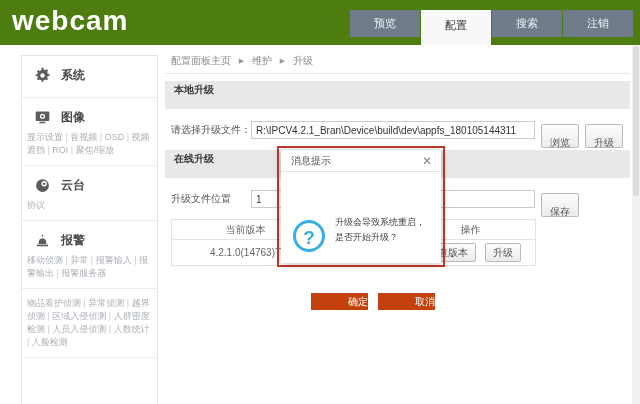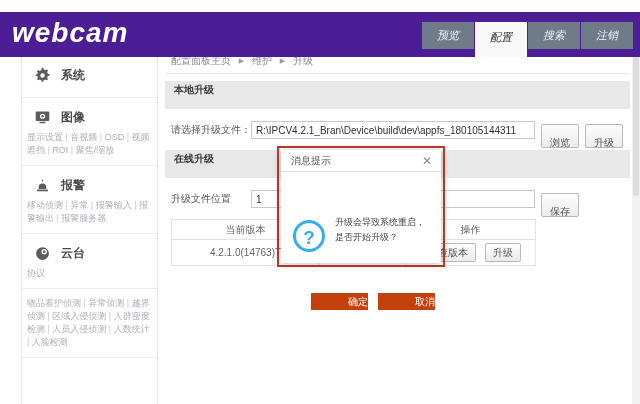--- a/index.html
+++ b/index.html
@@ -2,24 +2,24 @@
 <html><head>
 <meta charset="utf-8">
 <style>
   * { box-sizing: border-box; margin: 0; padding: 0; }
   html,body { width:640px; height:404px; }
   body {
     position: relative; overflow: hidden; background:#fff;
     font-family: "Liberation Sans", "DejaVu Sans", sans-serif;
   }
   
-  .header { position:absolute; left:0; top:12px; width:640px; height:45px; background:#4c1d95; z-index:5;font-style:italic;}
+  .header { position:absolute; left:0; top:0; width:640px; height:45px; background:#4d7c0f; z-index:5;}
   .logo { position:absolute; left:12px; top:5px; color:#fff; font-size:28px; font-weight:bold; letter-spacing:1px; }
   .tabs { position:absolute; right:7px; top:10px; display:flex; }
-  .tab { width:52px; height:27px; line-height:27px; text-align:center; font-size:11px;
+  .tab { width:70px; height:27px; line-height:27px; text-align:center; font-size:11px;
          color:#eef1f5; background:#6f7b88; margin-left:1px; cursor:pointer; }
   .tab.active { background:#f8f8f8; color:#333; height:35px; line-height:30px; }
   
   .sidebar { position:absolute; left:21px; top:55px; width:137px; bottom:-1px;
              background:#fff; border:1px solid #e3e4ea; z-index:1; }
   .side-section { padding:8px 4px 8px 4px; border-bottom:1px solid #ececf0; }
   .side-title { display:flex; align-items:center; margin:3px 0 5px 8px; }
   .side-title svg { width:17px; height:17px; flex:none; color:#5c5c5c; }
   .side-title-text { font-size:12px; font-weight:bold; color:#4a4a4a; margin-left:10px; }
   .side-links { font-size:9px; color:#abb0b7; line-height:13px; padding:0 1px; }
@@ -107,39 +107,39 @@
           <circle cx="10" cy="8.5" r="1.4"></circle>
         </svg>
       <span class="side-title-text">图像</span>
     </div>
     <div class="side-links"><a>显示设置</a><span class="sep"> | </span><a>音视频</a><span class="sep"> | </span><a>OSD</a><span class="sep"> | </span><a>视频遮挡</a><span class="sep"> | </span><a>ROI</a><span class="sep"> | </span><a>聚焦/缩放</a></div>
   </div>
 
   <div class="side-section">
     <div class="side-title">
       <svg viewBox="0 0 20 20" fill="currentColor">
+          <circle cx="10" cy="10" r="7.5"></circle>
+          <circle cx="12" cy="8" r="3.2" fill="#fff"></circle>
+          <circle cx="12" cy="8" r="1.5"></circle>
+        </svg>
+      <span class="side-title-text">云台</span>
+    </div>
+    <div class="side-links"><a>协议</a></div>
+  </div>
+
+  <div class="side-section">
+    <div class="side-title">
+      <svg viewBox="0 0 20 20" fill="currentColor">
           <path d="M5.5 12a4.5 4.5 0 0 1 9 0v2h-9z"></path>
           <rect x="3.5" y="14.8" width="13" height="2"></rect>
           <rect x="9.3" y="3.2" width="1.4" height="2.2"></rect>
         </svg>
       <span class="side-title-text">报警</span>
     </div>
     <div class="side-links"><a>移动侦测</a><span class="sep"> | </span><a>异常</a><span class="sep"> | </span><a>报警输入</a><span class="sep"> | </span><a>报警输出</a><span class="sep"> | </span><a>报警服务器</a></div>
-  </div>
-
-  <div class="side-section">
-    <div class="side-title">
-      <svg viewBox="0 0 20 20" fill="currentColor">
-          <circle cx="10" cy="10" r="7.5"></circle>
-          <circle cx="12" cy="8" r="3.2" fill="#fff"></circle>
-          <circle cx="12" cy="8" r="1.5"></circle>
-        </svg>
-      <span class="side-title-text">云台</span>
-    </div>
-    <div class="side-links"><a>协议</a></div>
   </div>
 
   <div class="side-section">
     <div class="side-links"><a>物品看护侦测</a><span class="sep"> | </span><a>异常侦测</a><span class="sep"> | </span><a>越界侦测</a><span class="sep"> | </span><a>区域入侵侦测</a><span class="sep"> | </span><a>人群密度检测</a><span class="sep"> | </span><a>人员入侵侦测</a><span class="sep"> | </span><a>人数统计</a><span class="sep"> | </span><a>人脸检测</a></div>
   </div>
 
 </div>
 
 <div class="main">
 

